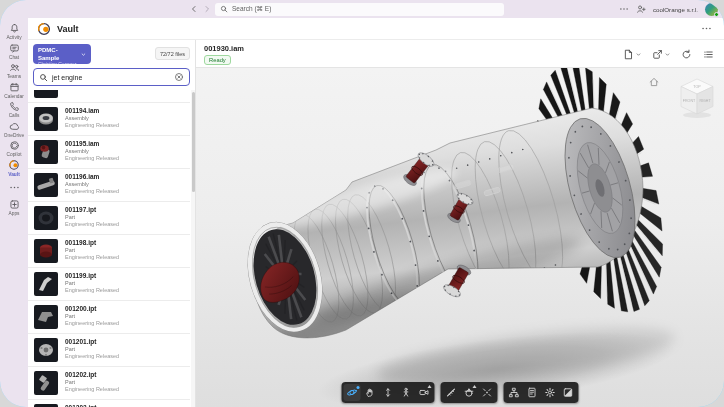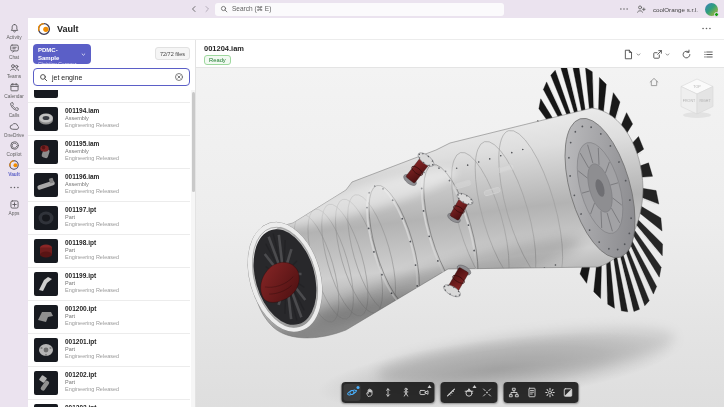--- a/index.html
+++ b/index.html
@@ -1,17 +1,17 @@
 <!DOCTYPE html>
 <html><head>
 <meta charset="utf-8">
 <style>
   html,body{margin:0;padding:0;background:#d8d8d8;}
   .stage{position:relative;width:724px;height:407px;background:#7dd3fc;overflow:hidden;
-         font-family:"Liberation Sans","DejaVu Sans",sans-serif;color:#242424;}
+         font-family:"Liberation Sans","DejaVu Sans",sans-serif;color:#242424;border-radius:26px;}
   
   .topbar{position:absolute;left:0;top:0;width:724px;height:18px;background:#ebe3ef;}
   .nav-arrows{position:absolute;left:189px;top:2px;display:flex;gap:4px;}
   .nav-arrows .ic{width:9px;height:13px;display:flex;align-items:center;justify-content:center;color:#616161;}
   .nav-arrows .ic.dis{color:#ada5b2;}
   .tb-search{position:absolute;left:215px;top:2.5px;width:289px;height:13px;background:#fbfafc;
              border-radius:3px;display:flex;align-items:center;padding:0 5px;gap:4px;box-sizing:border-box;}
   .tb-search svg{flex:0 0 auto;}
   .tb-search span{font-size:6.5px;color:#616161;}
   .tb-right{position:absolute;right:6px;top:0;height:18px;display:flex;align-items:center;gap:7px;}
@@ -384,21 +384,21 @@
           </div>
         </div>
       </div>
     <div class="scrollbar">
         <div class="scroll-thumb"></div>
       </div>
   </div>
 
   <div class="main">
     <div class="main-header">
-      <div class="main-title">001204.iam</div>
+      <div class="main-title">001930.iam</div>
       <div class="ready-badge">Ready</div>
       <div class="hicons" id="headerIcons">
           <div class="hbtn">
             <span style="display: flex;">
               <svg width="11" height="11" viewBox="0 0 16 16" fill="none" stroke="currentColor" stroke-width="1.3" stroke-linecap="round" stroke-linejoin="round">
                 <path d="M4 1.8 H9.2 L12.4 5 V14.2 H4 Z"></path>
                 <path d="M9.2 1.8 V5 H12.4"></path>
               </svg>
             </span>
             <span style="display: flex;">

